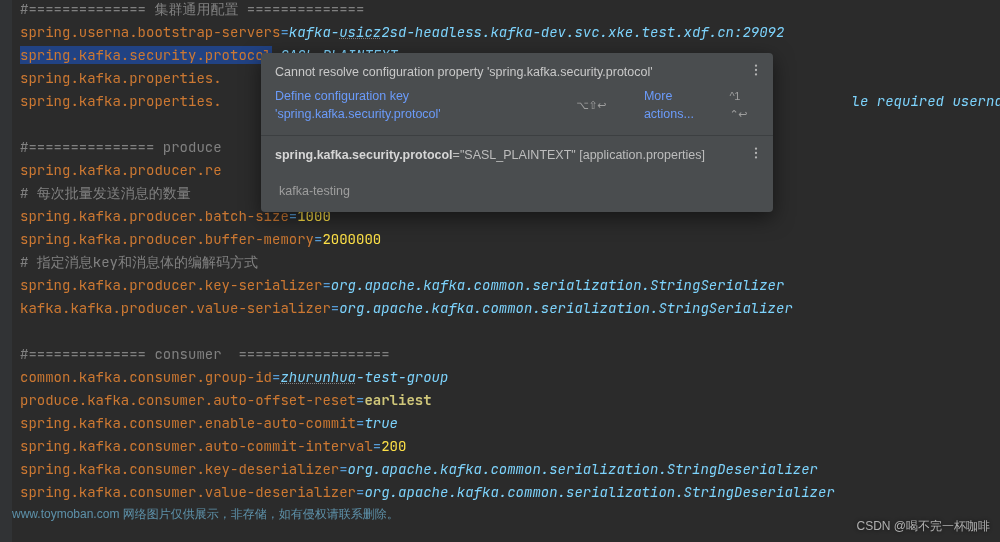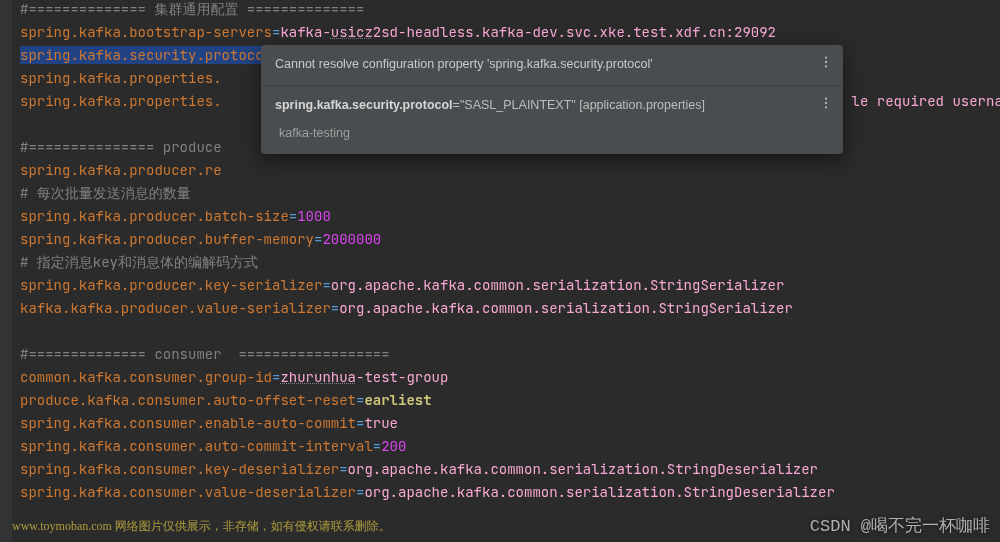--- a/index.html
+++ b/index.html
@@ -21,34 +21,34 @@
     background: #313335;
   }
   .code {
     position: absolute;
     left: 20px;
     top: -2px;
     white-space: pre;
   }
   .key { color: #cc7832; }
   .eq  { color: #569cd6; }
-  .val { color: #f9a8d4; }
-  .num { color: #d946ef; }
+  .val { color: #7dd3fc; font-style: italic; }
+  .num { color: #fde047; }
   .cmt { color: #808080; text-align: center; }
   .hl-key { background: #214283; color: #cc7832; }
   .squig {
     text-decoration: underline dotted #808080;
     text-decoration-thickness: 1px;
   }
 
   .popup {
     position: absolute;
     left: 261px;
-    top: 45px;
-    width: 582px;
+    top: 53px;
+    width: 512px;
     background: #4a4d4f;
     border-radius: 4px;
     box-shadow: 0 6px 20px rgba(0,0,0,0.5);
     color: #c6c6c6;
     font-family: -apple-system, "Segoe UI", Arial, sans-serif;
     font-size: 12.5px;
     line-height: 18px;
   }
   .popup-section {
     padding: 10px 14px 12px 14px;
@@ -85,52 +85,52 @@
     position: relative;
   }
   .popup-prop {
     color: #d6d6d6;
     font-weight: 600;
     padding-right: 24px;
   }
   .popup-file { color: #bdbdbd; font-weight: 400; }
   .popup-mod {
     color: #9e9e9e;
-    margin-top: 10px;
+    margin-top: 18px;
     padding-left: 4px;
   }
 
   .watermark {
     position: absolute;
     right: 10px;
     bottom: 4px;
     color: #d0d0d0;
-    font-family: Liberation Mono, monospace;
-    font-size: 17px;
+    font-family: Liberation Sans, sans-serif;
+    font-size: 12px;
     opacity: 0.8;
     text-shadow: 0 0 4px rgba(0,0,0,0.8);
   }
   .bottom-fade {
     position: absolute;
     left: 12px;
-    bottom: 4px;
-    color: #fde047;
+    bottom: 16px;
+    color: #7dd3fc;
     font-size: 12px;
-    font-family: Liberation Serif, serif;
+    font-family: Liberation Sans, sans-serif;
     opacity: 0.6;
     white-space: nowrap;
   }
 </style>
 </head>
 <body>
 
 <div class="gutter"></div>
 
 <div class="code"><span class="cmt">#============== 集群通用配置 ==============</span>
-<span class="key">spring.kafka.bootstrap-servers</span><span class="eq">=</span><span class="val">kafka-</span><span class="val squig">usicz</span><span class="val">2sd-headless.kafka-dev.svc.xke.test.xdf.cn:29092</span>
+<span class="key">spring.userna.bootstrap-servers</span><span class="eq">=</span><span class="val">kafka-</span><span class="val squig">usicz</span><span class="val">2sd-headless.kafka-dev.svc.xke.test.xdf.cn:29092</span>
 <span class="hl-key">spring.kafka.security.protocol</span><span class="eq">=</span><span class="val">SASL_PLAINTEXT</span>
 <span class="key">spring.kafka.properties.</span>
 <span class="key">spring.kafka.properties.</span>                                                                           <span class="val">le required userna</span>
 
 <span class="cmt">#=============== produce</span>
 <span class="key">spring.kafka.producer.re</span>
 <span class="cmt"># 每次批量发送消息的数量</span>
 <span class="key">spring.kafka.producer.batch-size</span><span class="eq">=</span><span class="num">1000</span>
 <span class="key">spring.kafka.producer.buffer-memory</span><span class="eq">=</span><span class="num">2000000</span>
 <span class="cmt"># 指定消息key和消息体的编解码方式</span>
@@ -149,20 +149,28 @@
 <div class="popup">
   <div class="popup-section">
     <div class="popup-title">Cannot resolve configuration property 'spring.kafka.security.protocol'</div>
     <div class="vdots">
       <svg viewBox="0 0 16 16" width="14" height="14">
           <circle cx="8" cy="3" r="1.3" fill="currentColor"></circle>
           <circle cx="8" cy="8" r="1.3" fill="currentColor"></circle>
           <circle cx="8" cy="13" r="1.3" fill="currentColor"></circle>
         </svg>
     </div>
+    <div class="popup-links">
+      <span class="link">Define configuration key 'spring.kafka.security.protocol'</span>
+      <span class="shortcut">⌥⇧↩</span>
+      <span class="more-wrap">
+        <span class="link">More actions...</span>
+        <span class="shortcut">^1 ⌃↩</span>
+      </span>
+    </div>
   </div>
   <div class="divider"></div>
   <div class="popup-bot">
     <div class="popup-prop">
       <span>spring.kafka.security.protocol</span><span class="popup-file">="SASL_PLAINTEXT" [application.properties]</span>
     </div>
     <div class="vdots">
       <svg viewBox="0 0 16 16" width="14" height="14">
           <circle cx="8" cy="3" r="1.3" fill="currentColor"></circle>
           <circle cx="8" cy="8" r="1.3" fill="currentColor"></circle>

